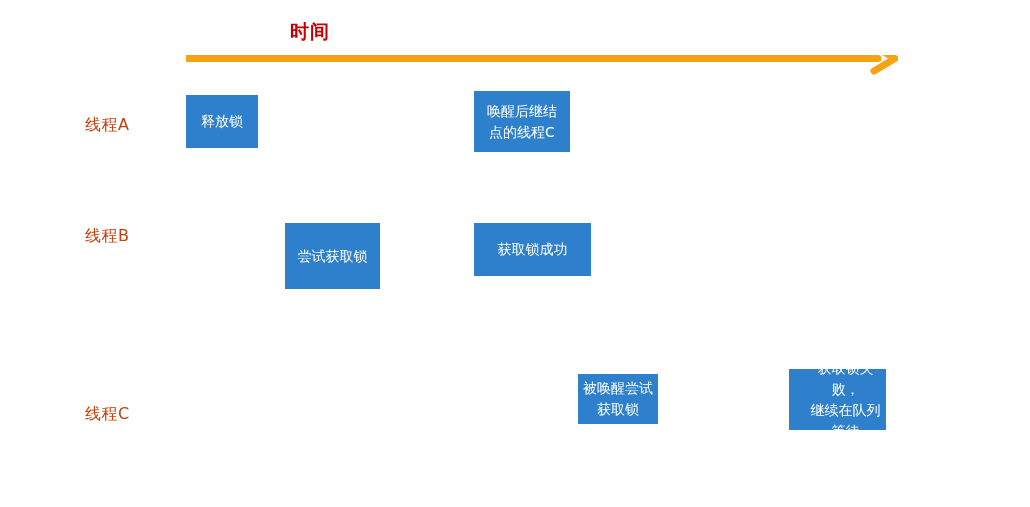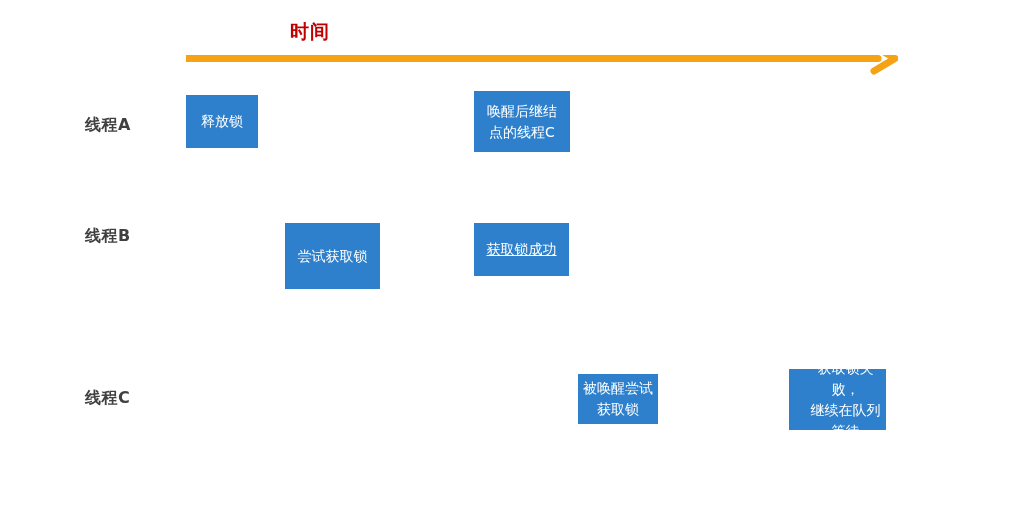--- a/index.html
+++ b/index.html
@@ -37,23 +37,23 @@
     position: absolute;
     left: 186px;
     top: 55px;
     width: 712px;
     height: 24px;
   }
 
   
   .lane-label {
     position: absolute;
-    color: #404040;
+    color: #c2410c;
     font-size: 16px;
-    font-weight: bold;
+    font-weight: normal;
     letter-spacing: 0.5px;
     white-space: nowrap;
   }
 
   
   .event-box {
     position: absolute;
     box-sizing: border-box;
     background: #2E80CC;
     color: #FFFFFF;
@@ -80,34 +80,34 @@
 
   <div class="timeline-axis">
     <svg width="712" height="24" viewBox="0 0 712 24">
       <line x1="0" y1="3.5" x2="692" y2="3.5" stroke="#F5A214" stroke-width="7" stroke-linecap="round"></line>
       <polyline points="688,-9 709,3.5 688,16" fill="none" stroke="#F5A214" stroke-width="7" stroke-linecap="round" stroke-linejoin="round"></polyline>
     </svg>
   </div>
 
   <div class="lane-label" style="left:85px; top:115px;">线程A</div>
   <div class="lane-label" style="left:85px; top:226px;">线程B</div>
-  <div class="lane-label" style="left:85px; top:388px;">线程C</div>
+  <div class="lane-label" style="left:85px; top:404px;">线程C</div>
 
   <div class="event-box" style="left:186px; top:95px; width:72px; height:53px;">
     <span class="box-text">释放锁</span>
   </div>
   <div class="event-box" style="left:474px; top:91px; width:96px; height:61px;">
     <span class="box-text">唤醒后继结
 点的线程C</span>
   </div>
 
   <div class="event-box" style="left:285px; top:223px; width:95px; height:66px;">
     <span class="box-text">尝试获取锁</span>
   </div>
-  <div class="event-box" style="left:474px; top:223px; width:95px; height:53px;text-decoration:underline;">
+  <div class="event-box" style="left:474px; top:223px; width:117px; height:53px;">
     <span class="box-text">获取锁成功</span>
   </div>
 
   <div class="event-box" style="left:578px; top:374px; width:80px; height:50px;">
     <span class="box-text">被唤醒尝试
 获取锁</span>
   </div>
   <div class="event-box" style="left:789px; top:369px; width:97px; height:61px;padding-left:20px;">
     <span class="box-text">获取锁失败，
 继续在队列

